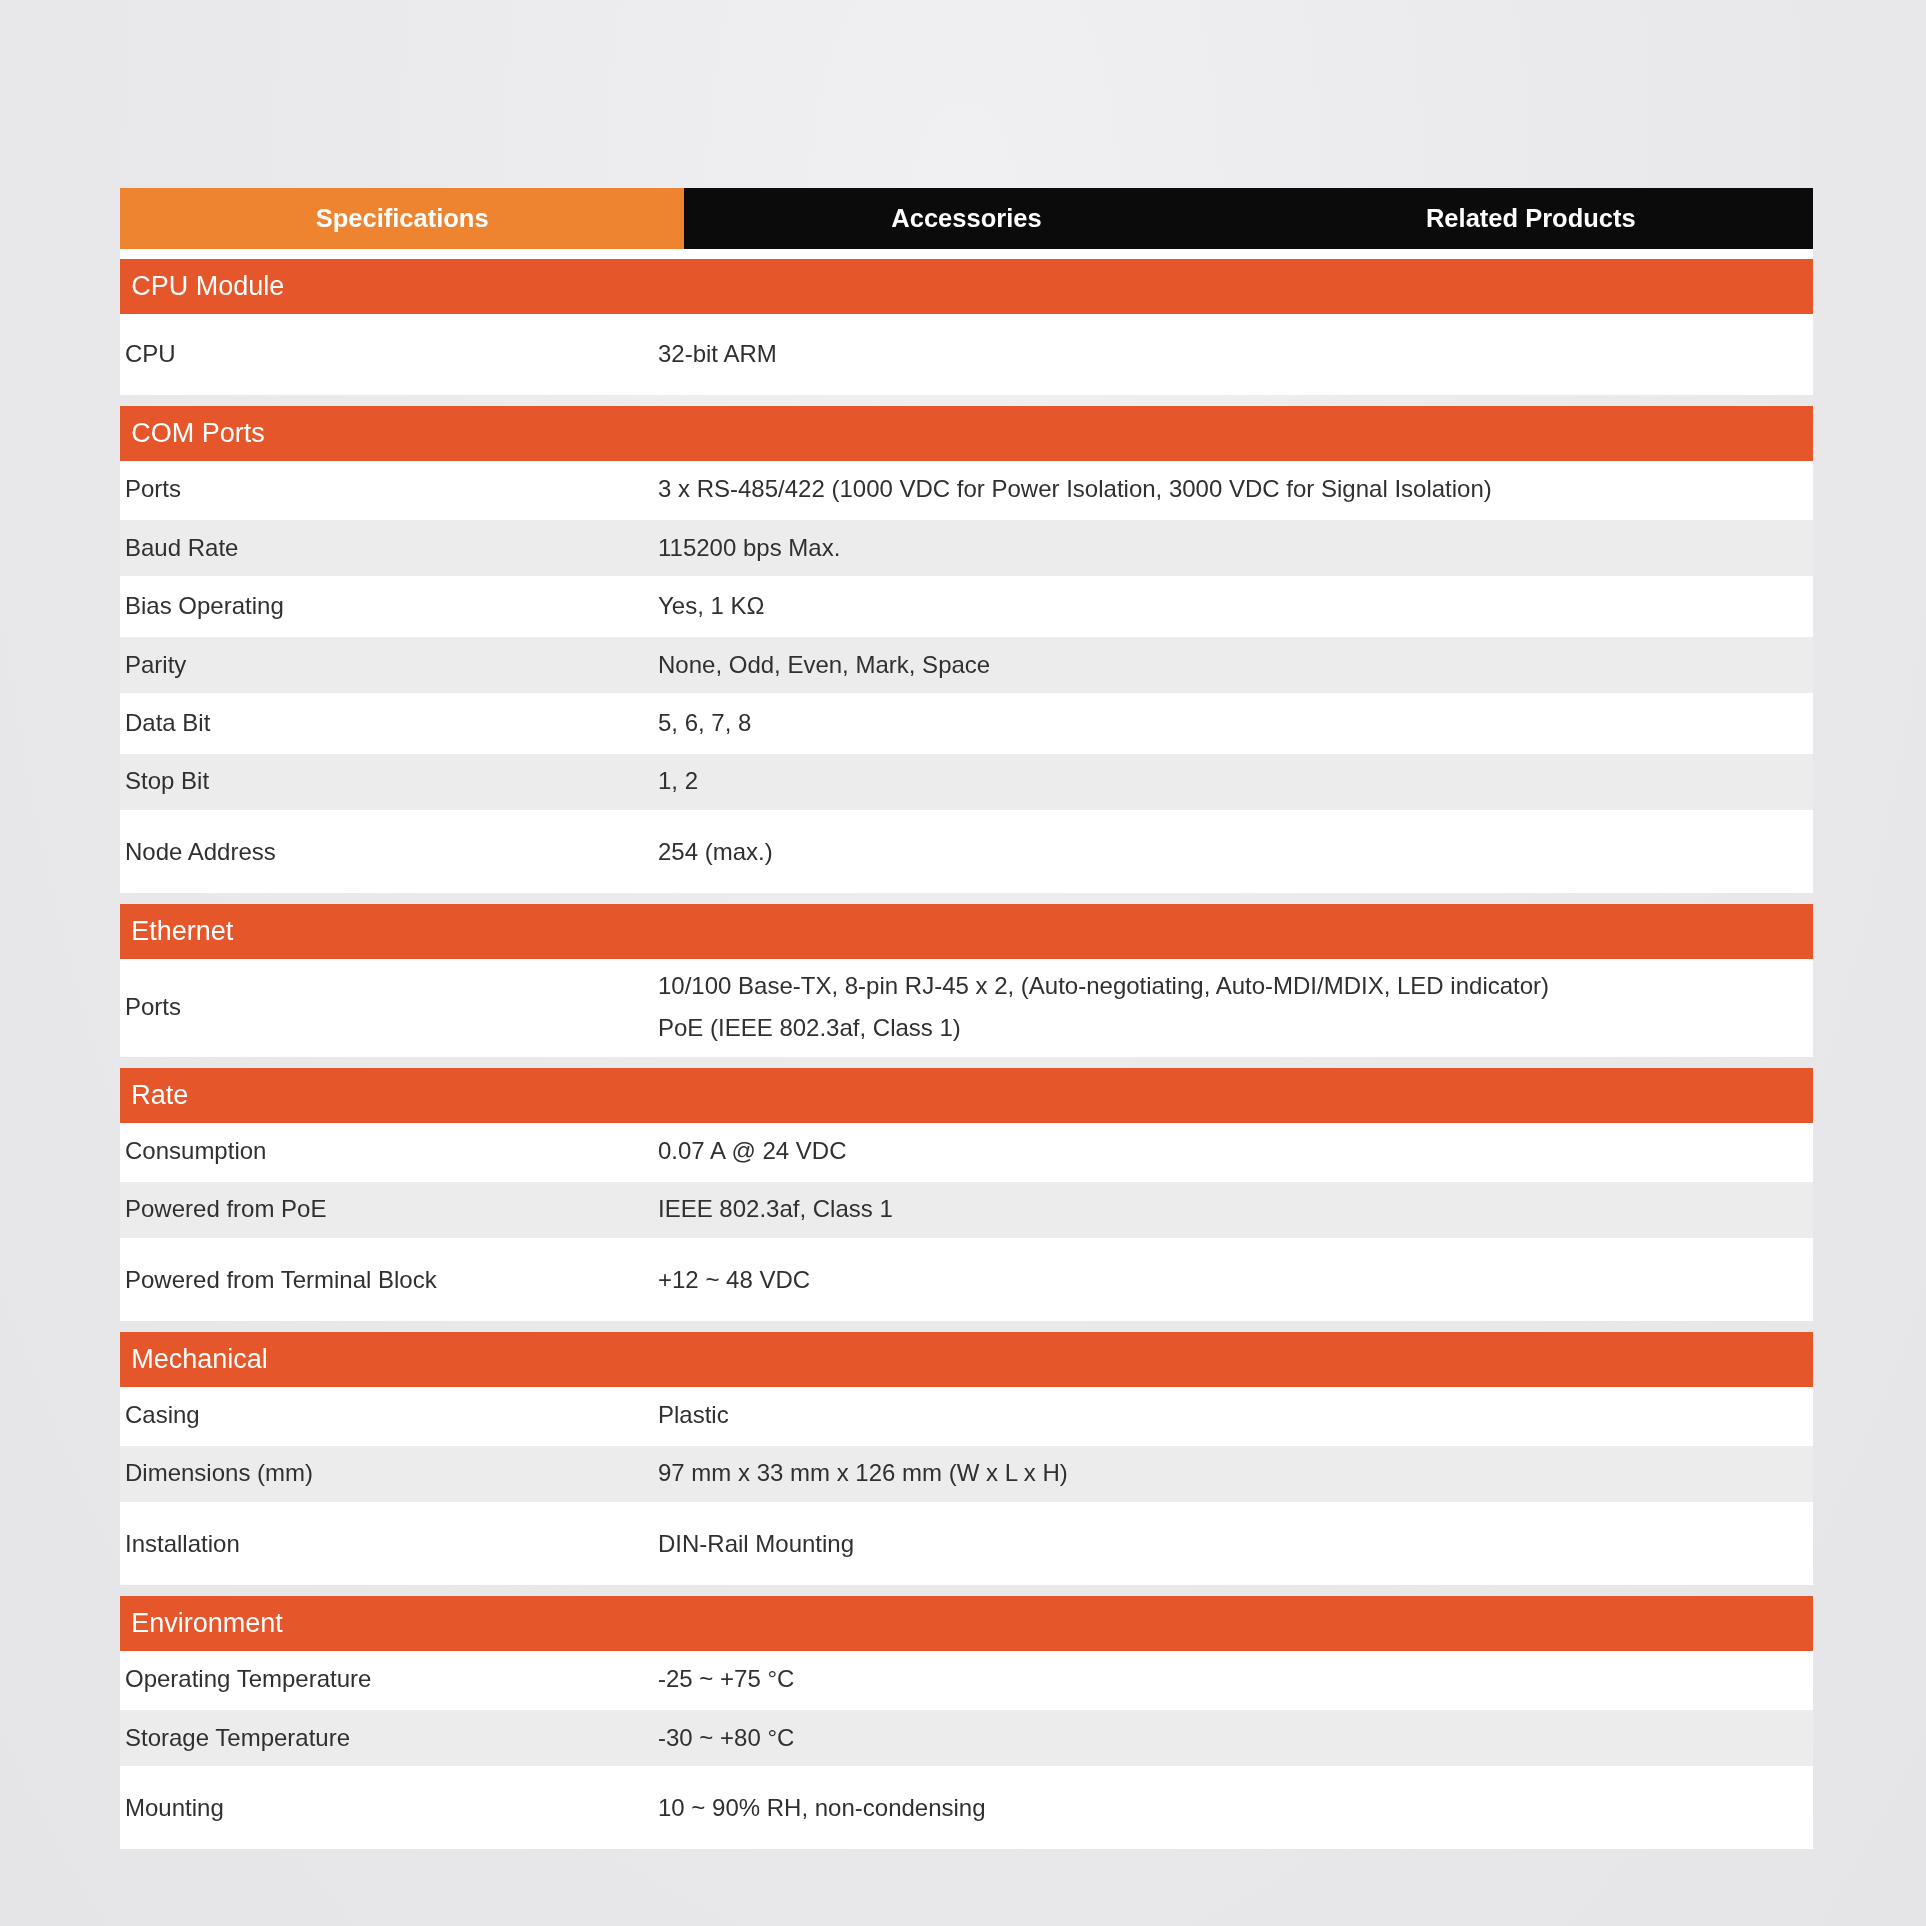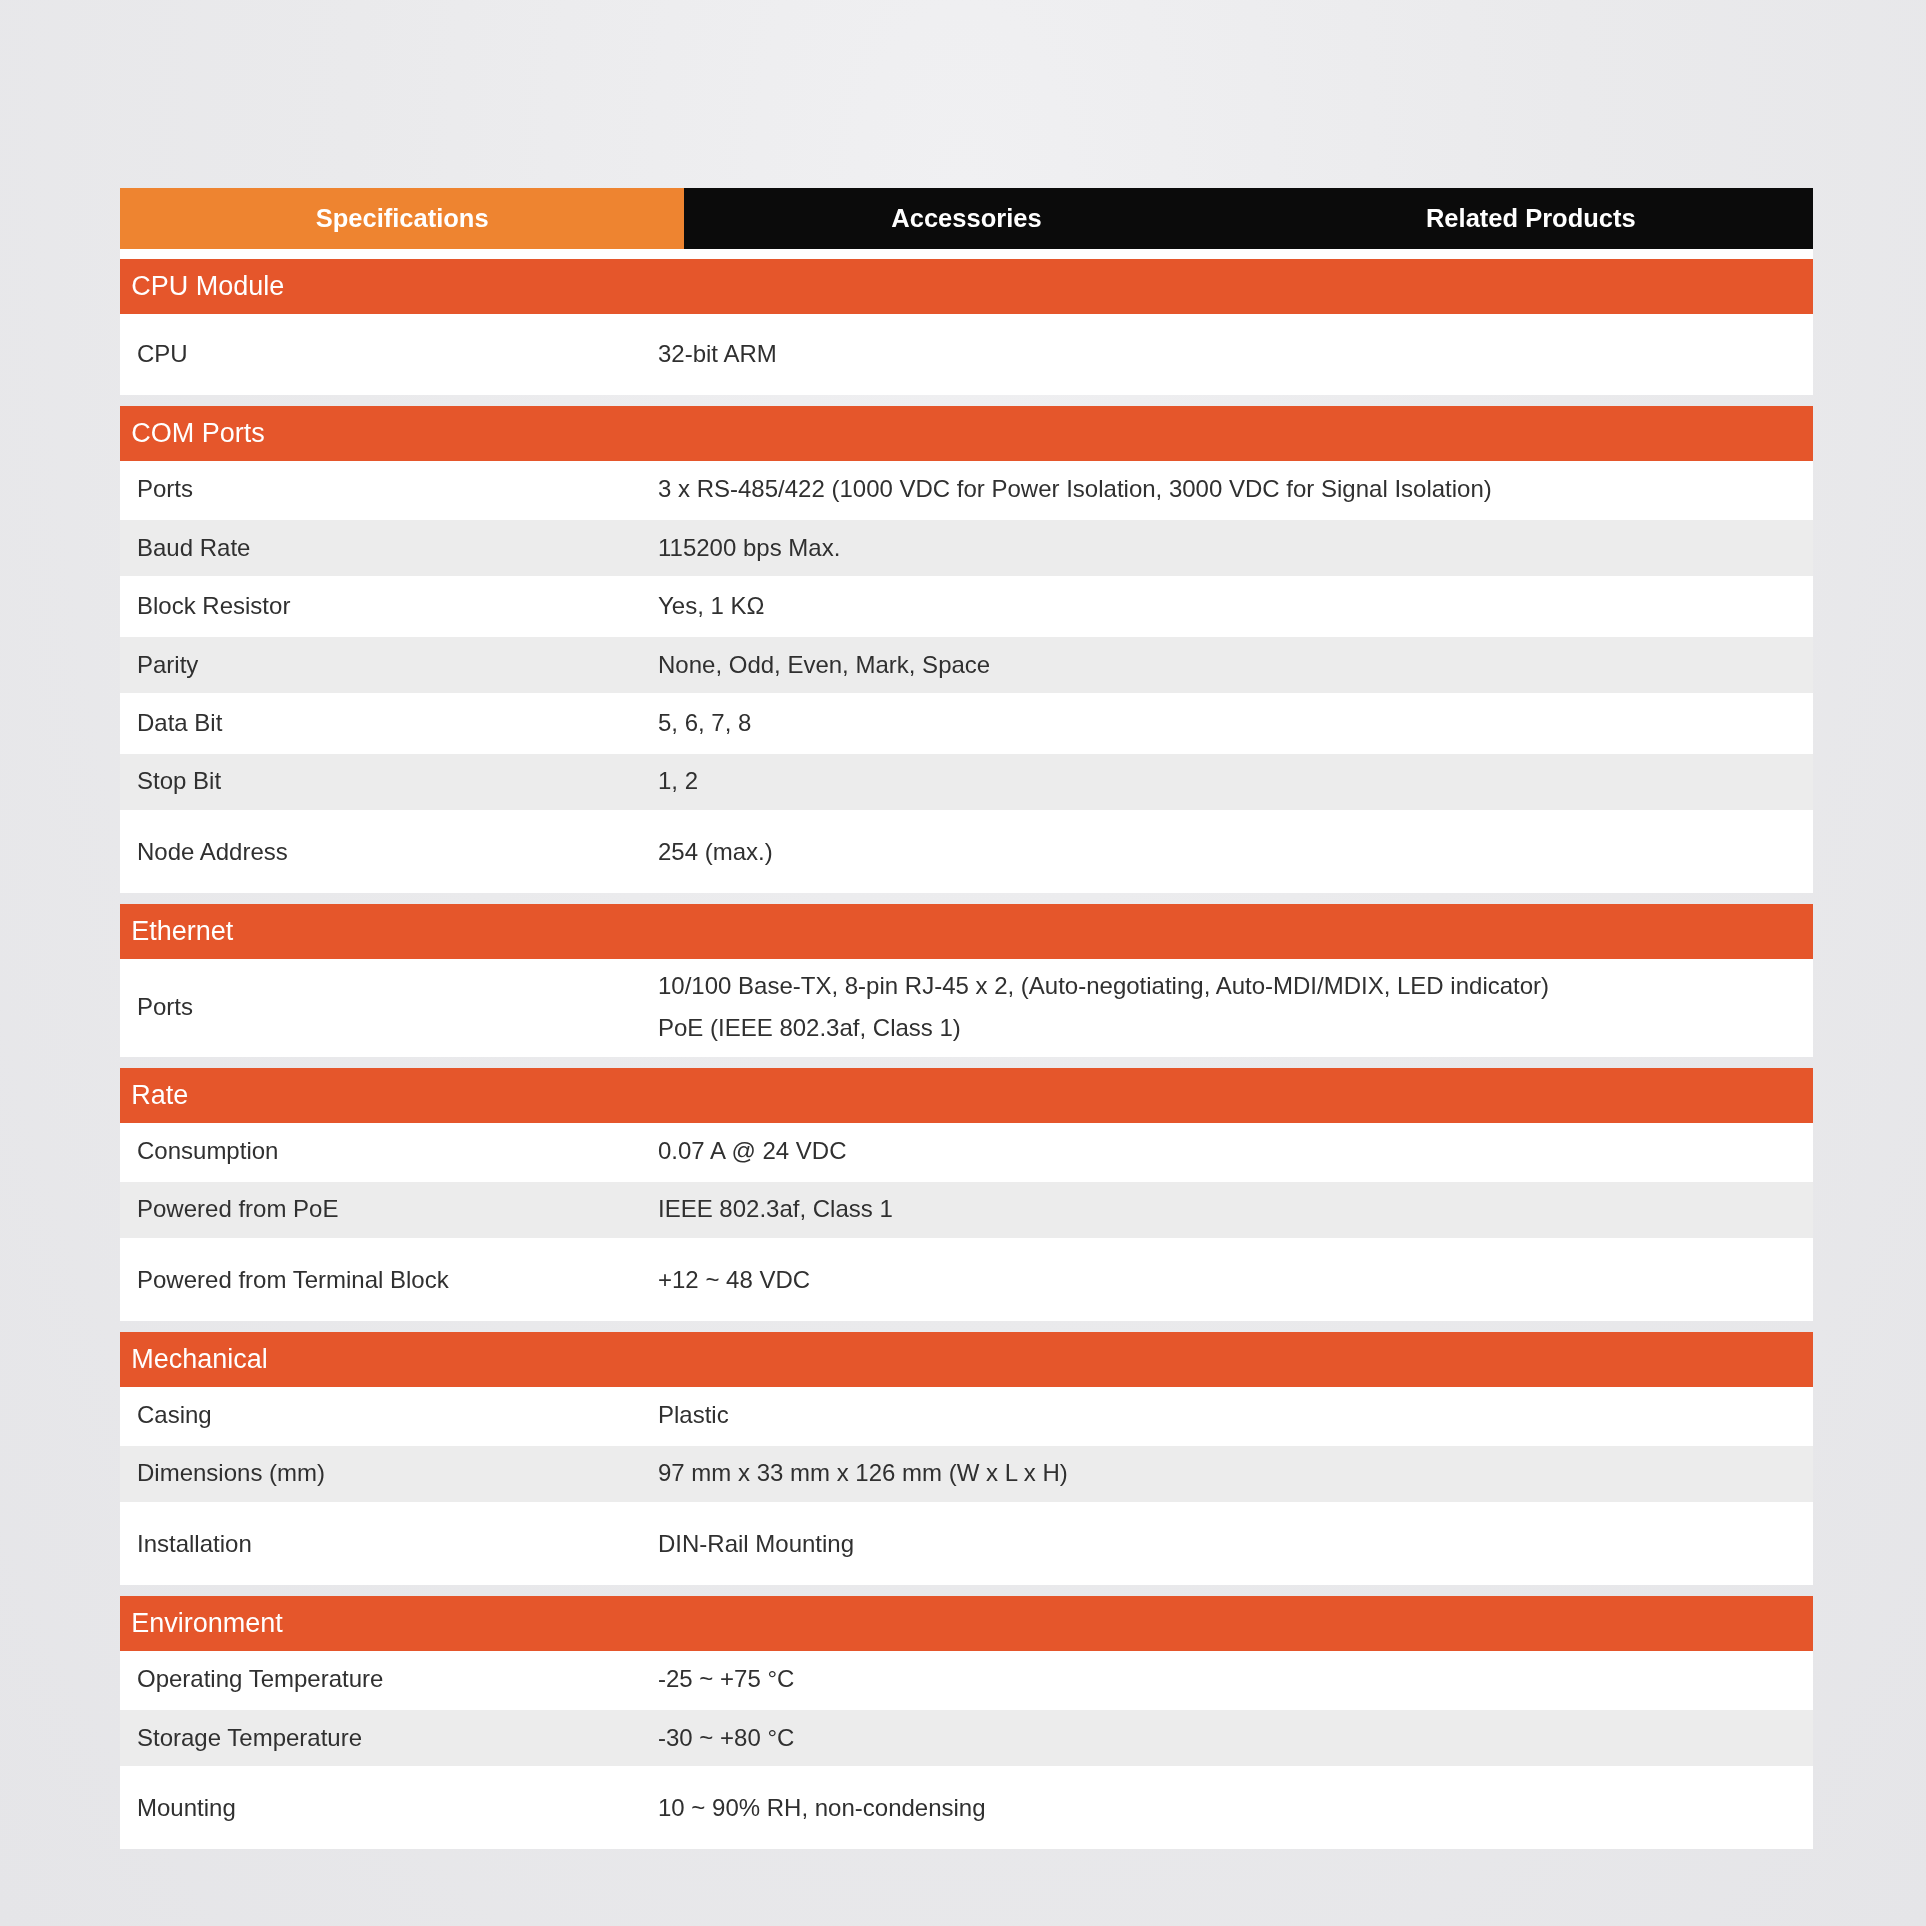--- a/index.html
+++ b/index.html
@@ -72,21 +72,21 @@
     min-height: 81px;
   }
   .cell {
     font-size: 24px;
     color: var(--text, #303030);
     line-height: 1.45;
   }
   .cell.label {
     width: 503px;
     flex-shrink: 0;
-    padding-left: 17px;
+    padding-left: 5px;
     display: flex;
     align-items: center;
     box-sizing: border-box;
   }
   .cell.value {
     flex: 1;
     display: flex;
     flex-direction: column;
     justify-content: center;
     padding-right: 17px;
@@ -129,21 +129,21 @@
               <div>3 x RS-485/422 (1000 VDC for Power Isolation, 3000 VDC for Signal Isolation)</div>
             </div>
           </div>
           <div class="row">
             <div class="cell label">Baud Rate</div>
             <div class="cell value">
               <div>115200 bps Max.</div>
             </div>
           </div>
           <div class="row">
-            <div class="cell label">Block Resistor</div>
+            <div class="cell label">Bias Operating</div>
             <div class="cell value">
               <div>Yes, 1 KΩ</div>
             </div>
           </div>
           <div class="row">
             <div class="cell label">Parity</div>
             <div class="cell value">
               <div>None, Odd, Even, Mark, Space</div>
             </div>
           </div>

